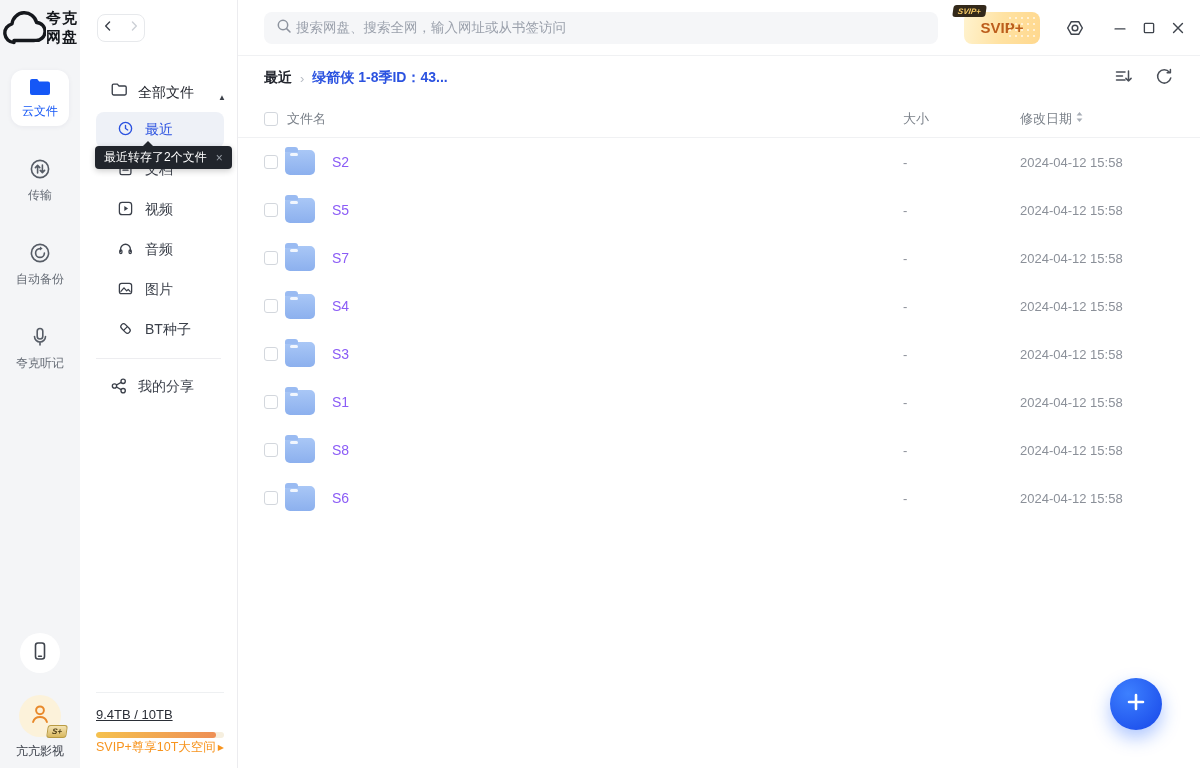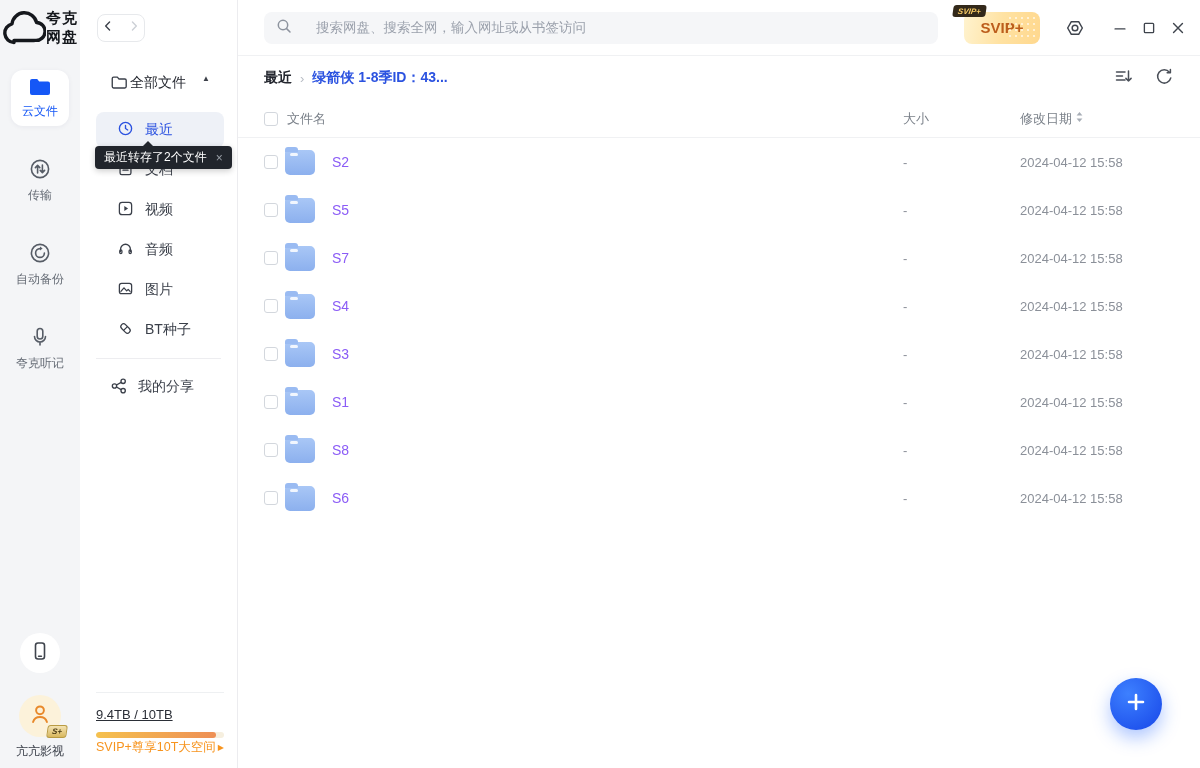--- a/index.html
+++ b/index.html
@@ -18,21 +18,21 @@
   .rail-bottom { position:absolute; bottom:8px; left:0; width:80px; display:flex; flex-direction:column; align-items:center; }
   .phone-btn { width:40px; height:40px; border-radius:50%; background:#fff; display:flex; align-items:center; justify-content:center; margin-bottom:22px; cursor:pointer; }
   .avatar { width:42px; height:42px; border-radius:50%; background:#fcf2da; display:flex; align-items:center; justify-content:center; position:relative; cursor:pointer; }
   .avatar-badge { position:absolute; right:-6px; bottom:-1px; background:linear-gradient(180deg,#f4e3b2,#d9b85e); color:#4a3a12; font-size:8px; font-weight:700; font-style:italic; padding:1px 4px; border-radius:3px; border:1px solid #b99b43; transform:skewX(-8deg); }
   .user-name { margin-top:6px; font-size:12px; color:#3c414b; }
 
   
   .sidebar { width:158px; background:#fff; border-right:1px solid #ececef; position:relative; flex-shrink:0; }
   .nav-pill { margin:14px 0 0 17px; width:48px; height:28px; background:#fff; border:1px solid #e7e9ec; border-radius:8px; display:flex; align-items:center; justify-content:center; gap:12px; }
   .nav-pill svg { cursor:pointer; }
-  .all-files { margin-top:32px; height:28px; display:flex; align-items:flex-start; padding-left:30px; gap:2px; font-size:14px; color:#23262e; cursor:pointer; }
+  .all-files { margin-top:32px; height:28px; display:flex; align-items:flex-end; padding-left:30px; gap:10px; font-size:14px; color:#23262e; cursor:pointer; }
   .collapse { margin-left:14px; font-size:8px; color:#3c4049; }
   .tree { margin-top:10px; }
   .tree-item { height:36px; margin:0 13px 4px 16px; border-radius:8px; display:flex; align-items:center; padding-left:21px; gap:11px; font-size:14px; color:#3a3f49; cursor:pointer; }
   .tree-item.active { background:#eef1f7; color:#2b52e0; }
   .side-divider { height:1px; background:#ededf0; margin:10px 16px 10px; }
   .my-share { height:36px; display:flex; align-items:center; padding-left:30px; gap:10px; font-size:14px; color:#3a3f49; cursor:pointer; }
   .storage { position:absolute; bottom:12px; left:16px; width:128px; border-top:1px solid #eef0f2; padding-top:14px; }
   .storage-text { font-size:13px; color:#2b2f37;text-decoration:underline; }
   .progress { margin-top:10px; height:6px; border-radius:3px; background:#f6efdf; overflow:hidden; }
   .progress-fill { height:100%; border-radius:3px; background:linear-gradient(90deg,#f5c14e,#ee8f55); }
@@ -40,21 +40,21 @@
   .svip-link .arr { font-size:8px; }
 
   
   .tooltip { position:absolute; left:95px; top:146px; height:23px; z-index:50; background:#21252c; border-radius:4px; color:#fff; font-size:12px; display:flex; align-items:center; padding:0 9px; gap:9px; box-shadow:0 2px 6px rgba(0,0,0,.2); }
   .tooltip::before { content:''; position:absolute; top:-5px; left:48px; border-left:5px solid transparent; border-right:5px solid transparent; border-bottom:5px solid #21252c; }
   .tooltip .close { color:#9aa0a8; font-size:12px; cursor:pointer; line-height:1; }
 
   
   .main { flex:1; background:#fff; position:relative; display:flex; flex-direction:column; }
   .topbar { height:56px; display:flex; align-items:center; padding:0 14px 0 26px; border-bottom:1px solid #f0f1f3; flex-shrink:0; }
-  .search { width:674px; height:32px; background:#f5f6f8; border-radius:8px; display:flex; align-items:center; padding:0 12px; gap:24px; }
+  .search { width:674px; height:32px; background:#f5f6f8; border-radius:8px; display:flex; align-items:center; padding:0 12px; gap:4px; }
   .search input { flex:1; border:none; outline:none; background:transparent; font-size:13.5px; color:#3a3f49; font-family:inherit; }
   .search input::placeholder { color:#9ba1ac; }
   .svip-btn { margin-left:26px; width:76px; height:32px; border-radius:8px; background:linear-gradient(100deg,#fff3cf 0%,#ffe2a2 50%,#ffd88e 100%); position:relative; display:flex; align-items:center; justify-content:center; color:#bc5d1c; font-weight:700; font-size:15px; cursor:pointer; }
   .svip-btn::after { content:''; position:absolute; right:3px; top:3px; bottom:3px; width:30px; background-image:radial-gradient(rgba(255,255,255,.6) 1px, transparent 1.3px); background-size:6px 6px; border-radius:6px; }
   .svip-badge { position:absolute; top:-7px; left:-11px; background:#33291a; color:#f6c964; font-size:8px; font-style:italic; font-weight:700; padding:1.5px 5px; border-radius:3px; transform:skewX(-8deg); }
   .gear { margin-left:30px; cursor:pointer; display:flex; }
   .win-btn { cursor:pointer; display:flex; }
   .win-min { margin-left:26px; } .win-max { margin-left:13px; } .win-close { margin-left:13px; }
 
   .crumb-row { height:44px; display:flex; align-items:center; padding:0 26px; flex-shrink:0; }

